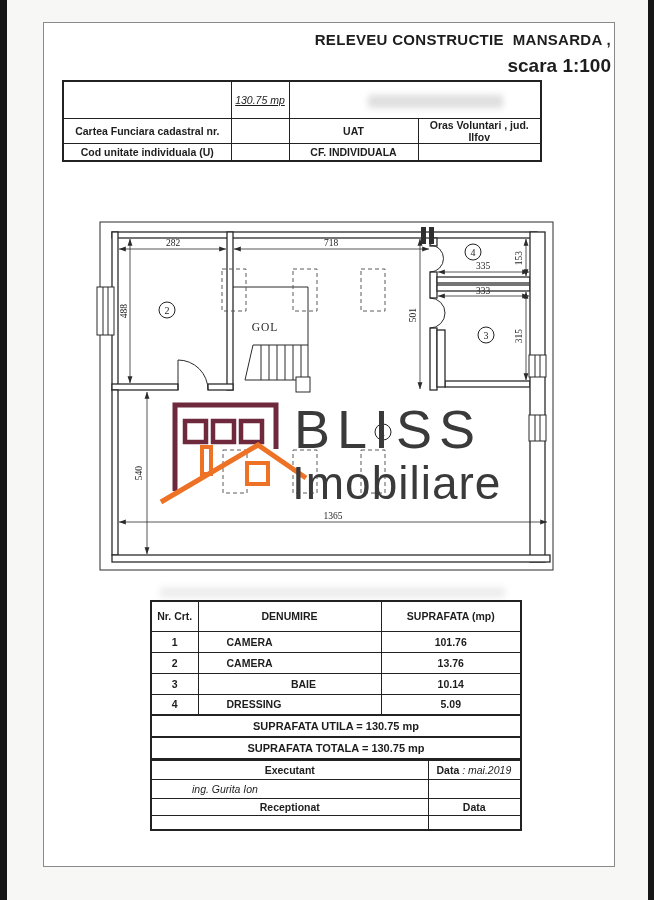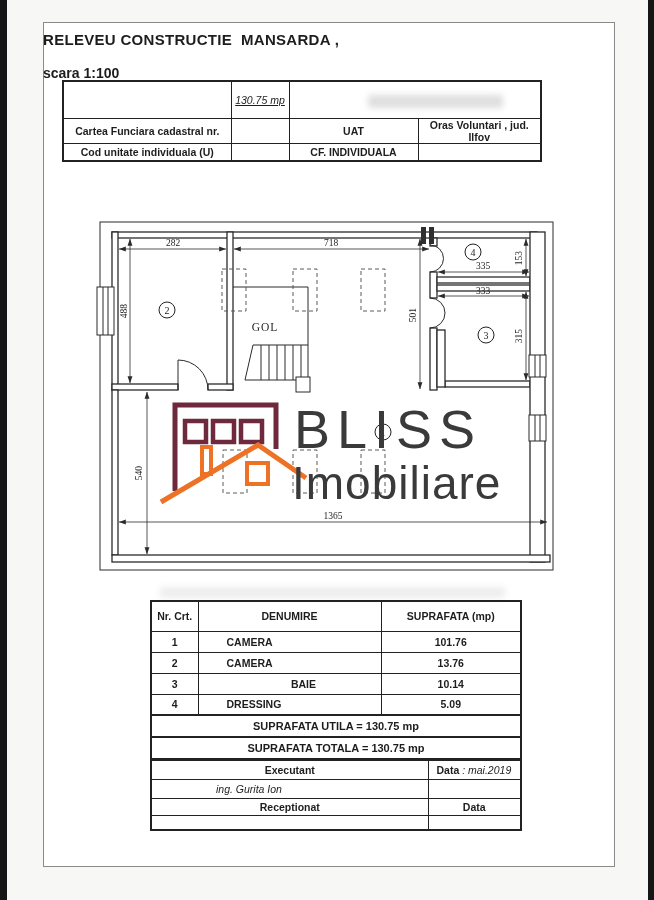--- a/index.html
+++ b/index.html
@@ -11,23 +11,23 @@
     color:#1d1d1d;
     overflow:hidden;
   }
   .edge { position:absolute; top:0; height:900px; background:#161616; }
   .edge-left  { left:0; width:7px; }
   .edge-right { left:648px; width:6px; }
   .page-frame {
     position:absolute; left:43px; top:22px; width:572px; height:845px;
     border:1px solid #8a8a8a; background:#ffffff;
   }
-  .title-block { position:absolute; left:43px; top:31px; width:568px; text-align:left; }
+  .title-block { position:absolute; left:43px; top:31px; width:568px; text-align:right; }
   .title-line1 { font-size:15px; font-weight:bold; letter-spacing:.3px; white-space:pre; }
-  .title-line2 { font-size:14px; font-weight:bold; margin-top:17px; }
+  .title-line2 { font-size:19px; font-weight:bold; margin-top:7px; }
 
   
   table { border-collapse:collapse; table-layout:fixed; }
   .info-table {
     position:absolute; left:62px; top:80px; width:478px;
     border:2px solid #222;
     font-size:10.5px; font-weight:bold;
   }
   .info-table td { border:1px solid #222; text-align:center; vertical-align:middle; overflow:hidden; }
   .surface-val { font-style:italic; font-weight:normal; font-size:10.5px;text-decoration:underline; }
@@ -45,21 +45,21 @@
   .logo-word  { font-family:"Liberation Sans", sans-serif; font-weight:400; fill:#3a3a3a; }
 
   
   .area-tables { position:absolute; left:150px; top:600px; width:442px; }
   .area-t { width:370px; border:2px solid #222; font-size:10.5px; font-weight:bold; }
   .area-t td { border:1px solid #222; text-align:center; vertical-align:middle; }
   .area-t .merged { border-top:2px solid #222; font-size:11px; }
   .t2 { border-top:none; }
   .italic { font-style:italic; font-weight:normal; }
   .exec-data { text-align:left !important; padding-left:8px; }
-  .engineer-cell { text-align:left !important; padding-left:64px; font-style:italic; font-weight:normal;margin-left:24px; }
+  .engineer-cell { text-align:left !important; padding-left:40px; font-style:italic; font-weight:normal;margin-left:24px; }
   .scan-smudge {
     position:absolute; left:160px; top:587px; width:345px; height:11px;
     background:#e9e9e9; filter:blur(3px); opacity:.8;
   }
 </style>
 </head>
 <body>
 
 <div class="edge edge-left"></div>
 <div class="edge edge-right"></div>

